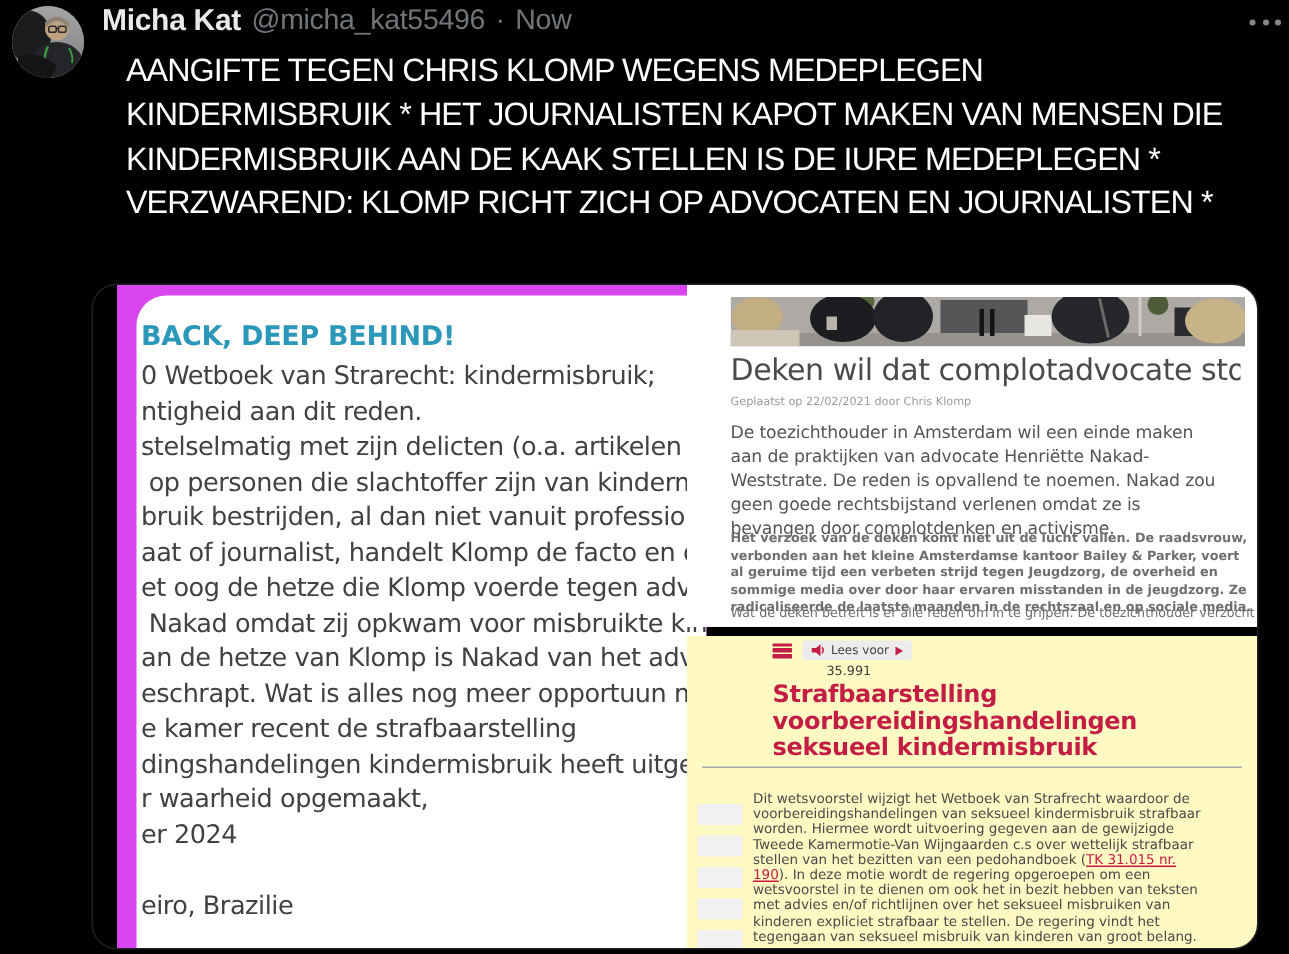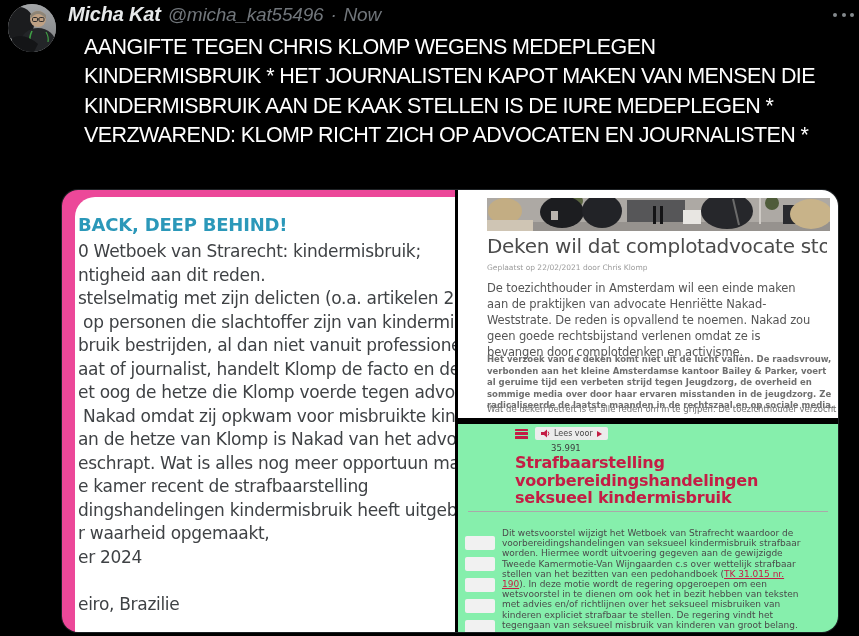--- a/index.html
+++ b/index.html
@@ -4,36 +4,36 @@
 <style>
   html,body{margin:0;padding:0;}
   body{
     width:859px;height:636px;background:#000;overflow:hidden;position:relative;
     font-family:"Liberation Sans",sans-serif;
   }
   .page{position:absolute;inset:0;}
 
   
   .avatar{position:absolute;left:8px;top:4px;width:48px;height:48px;border-radius:50%;overflow:hidden;background:#8e9092;cursor:pointer;}
-  .hdr{position:absolute;left:68px;top:3px;display:flex;align-items:flex-end;gap:7px;white-space:nowrap;font-style:italic;}
+  .hdr{position:absolute;left:68px;top:3px;display:flex;align-items:flex-start;gap:7px;white-space:nowrap;}
   .hdr .name{font-size:20px;font-weight:700;color:#e7e9ea;letter-spacing:-0.2px;}
   .hdr .handle,.hdr .sep,.hdr .time{font-size:19px;color:#71767b;letter-spacing:-0.2px;}
   .more{position:absolute;left:820px;top:6px;width:34px;height:18px;display:flex;align-items:center;justify-content:flex-end;gap:4.5px;cursor:pointer;}
   .more i{width:4px;height:4px;border-radius:50%;background:#84898d;display:block;}
 
   
   .tweet-text{position:absolute;left:68px;top:33px;width:791px;color:#ffffff;margin-left:16px;}
   .tweet-text .tl{font-size:21.5px;line-height:29.4px;letter-spacing:-0.6px;white-space:nowrap;font-weight:400;}
 
   
   .media-grid{position:absolute;left:62px;top:190px;width:776px;height:442px;border-radius:16px;overflow:hidden;background:#000;box-shadow:0 0 0 1px #1d2124;}
   .cell{position:absolute;overflow:hidden;cursor:pointer;}
-  .doc-image{left:0;top:0;width:393px;height:442px;background:#ec4899;}
+  .doc-image{left:16px;top:0;width:393px;height:442px;background:#d946ef;}
   .article-image{left:396px;top:0;width:380px;height:228px;background:#fff;}
-  .bill-image{left:396px;top:234px;width:380px;height:208px;background:#86efac;}
+  .bill-image{left:396px;top:234px;width:380px;height:208px;background:#fef9c3;}
 
   
   .doc-panel{position:absolute;left:13px;top:7px;right:0;bottom:0;background:#fff;border-radius:20px 0 0 0;padding:17px 0 0 3px;box-sizing:border-box;font-family:"DejaVu Sans",sans-serif;}
   .doc-head{font-size:18px;font-weight:700;color:#2b98b9;height:26px;white-space:pre;overflow:hidden;letter-spacing:-0.2px;}
   .doc-line{font-size:17px;line-height:23.5px;height:23.5px;color:#3f4245;white-space:pre;overflow:hidden;letter-spacing:-0.3px;}
 
   
   .article-image{font-family:"DejaVu Sans",sans-serif;}
   .art-photo{position:absolute;left:29px;top:8px;width:343px;height:33px;overflow:hidden;}
   .art-headline{position:absolute;left:29px;top:44px;width:340px;font-size:20px;font-weight:400;color:#4b4b4b;letter-spacing:-0.3px;white-space:nowrap;overflow:hidden;}

